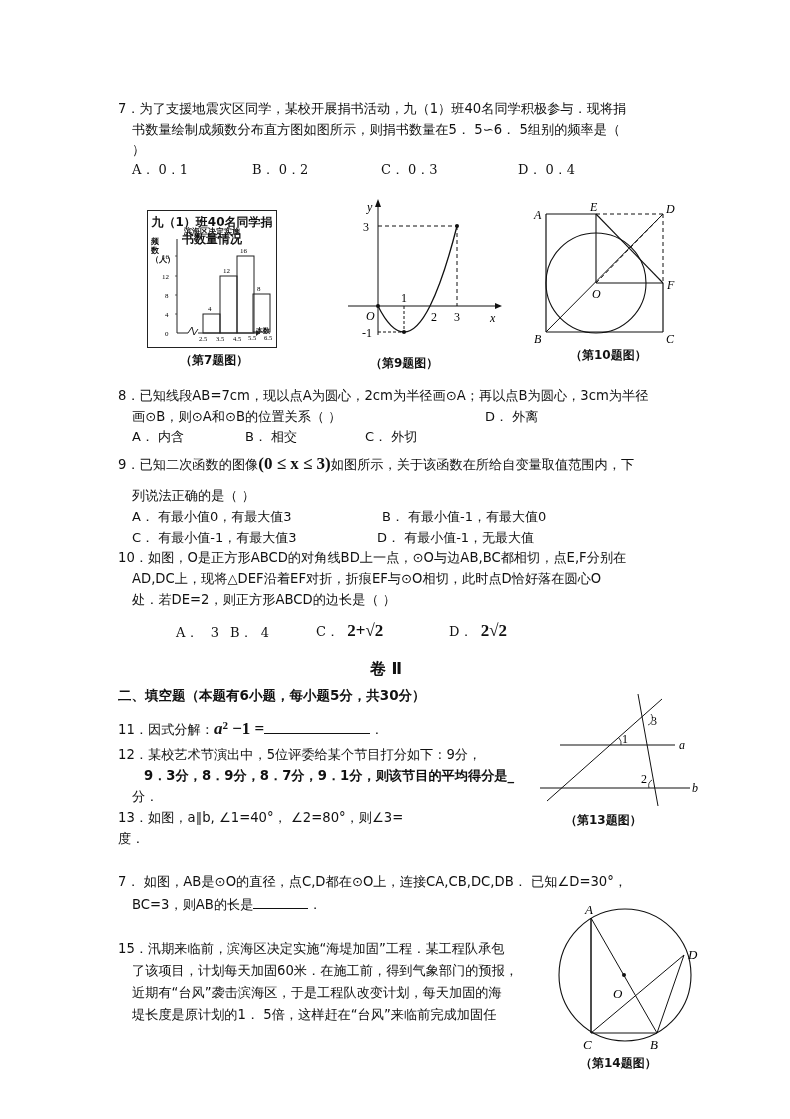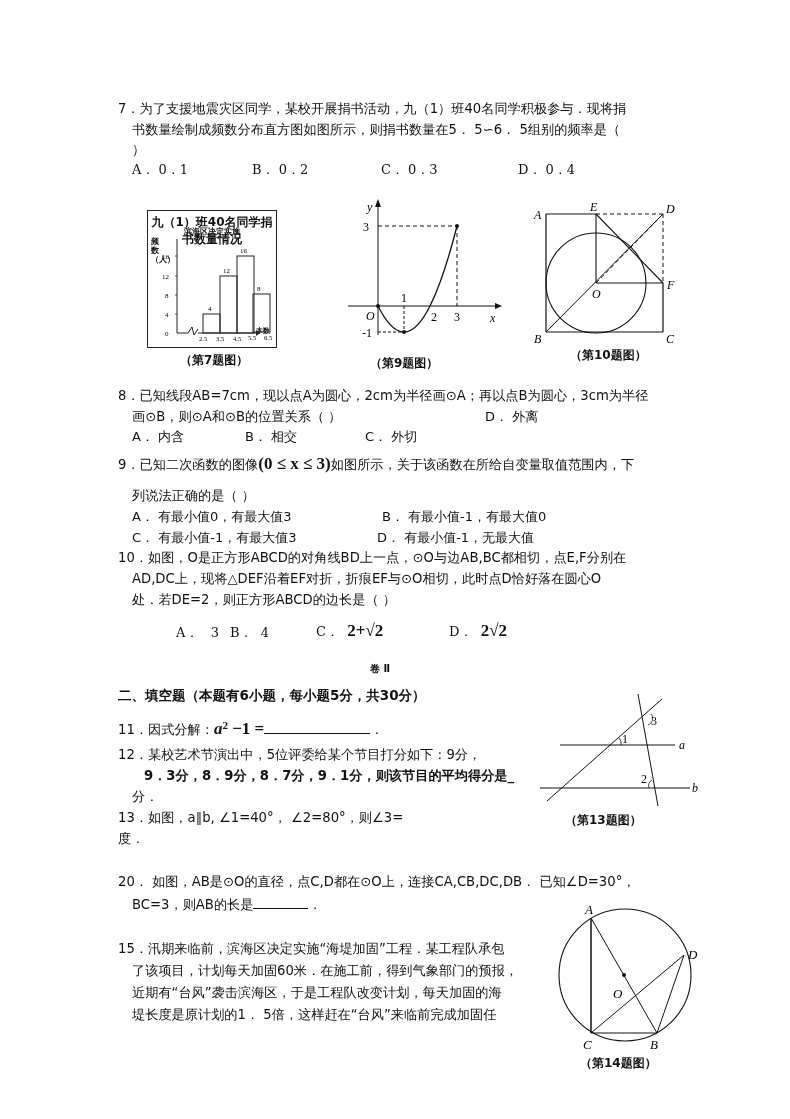--- a/index.html
+++ b/index.html
@@ -152,21 +152,21 @@
 <div class="opt serif" style="left:230px;top:624px;">
   <span>B．</span>&nbsp;&nbsp;<span>4</span>
 </div>
 <div class="opt serif" style="left:316px;top:622px;">
   <span>C．</span>&nbsp;&nbsp;<span class="math">2+√2</span>
 </div>
 <div class="opt serif" style="left:449px;top:622px;">
   <span>D．</span>&nbsp;&nbsp;<span class="math">2√2</span>
 </div>
 
-<div class="line bold" style="left:370px;top:660px;font-size:10px;">卷 Ⅱ</div>
+<div class="line bold" style="left:370px;top:660px;font-size:16px;">卷 Ⅱ</div>
 <div class="line bold" style="left:118px;top:686px;font-size:13.5px;">二、填空题（本题有6小题，每小题5分，共30分）</div>
 
 <div class="line" style="left:118px;top:716px;">
   <span>11．因式分解：</span><span class="math mathi">a</span><sup class="math" style="font-size:11px;">2</sup><span class="math"> −1 =</span><span class="blank" style="width:106px;"></span><span>．</span>
 </div>
 
 <div class="line" style="left:118px;top:746px;">12．某校艺术节演出中，5位评委给某个节目打分如下：9分，</div>
 <div class="line" style="left:144px;top:767px;font-weight:bold;">9．3分，8．9分，8．7分，9．1分，则该节目的平均得分是_</div>
 <div class="line" style="left:132px;top:788px;">分．</div>
 
@@ -182,21 +182,21 @@
   <path d="M113,37 A7,7 0 0 0 116,26" fill="none" stroke="#111" stroke-width="0.8"></path>
   <path d="M114,100 A7,7 0 0 1 117,92" fill="none" stroke="#111" stroke-width="0.8"></path>
   <text x="87" y="55" font-size="12">1</text>
   <text x="116" y="37" font-size="12">3</text>
   <text x="106" y="95" font-size="12">2</text>
   <text x="144" y="61" font-size="12" font-style="italic">a</text>
   <text x="157" y="104" font-size="12" font-style="italic">b</text>
 </svg>
 <div class="fig cap" style="left:565px;top:812px;">（第13题图）</div>
 
-<div class="line" style="left:118px;top:873px;">20．  如图，AB是⊙O的直径，点C,D都在⊙O上，连接CA,CB,DC,DB．  已知∠D=30°，</div>
+<div class="line" style="left:118px;top:873px;">7．  如图，AB是⊙O的直径，点C,D都在⊙O上，连接CA,CB,DC,DB．  已知∠D=30°，</div>
 <div class="line" style="left:132px;top:894px;">
   <span>BC=3，则AB的长是</span><span class="blank" style="width:55px;"></span><span>．</span>
 </div>
 
 <div class="line" style="left:118px;top:940px;">15．汛期来临前，滨海区决定实施“海堤加固”工程．某工程队承包</div>
 <div class="line" style="left:132px;top:962px;">了该项目，计划每天加固60米．在施工前，得到气象部门的预报，</div>
 <div class="line" style="left:132px;top:984px;">近期有“台风”袭击滨海区，于是工程队改变计划，每天加固的海</div>
 <div class="line" style="left:132px;top:1006px;">堤长度是原计划的1．  5倍，这样赶在“台风”来临前完成加固任</div>
 
 <svg class="fig" style="left:550px;top:900px;" width="165" height="150">

